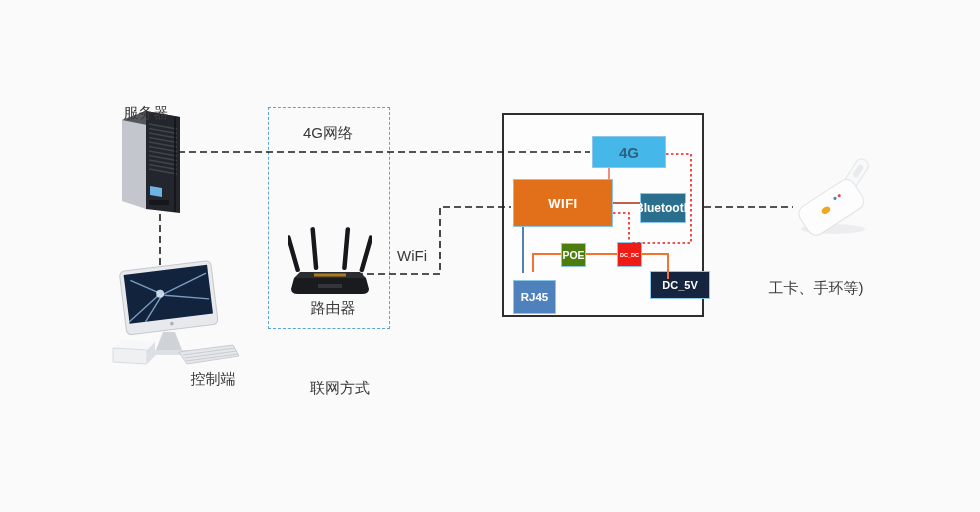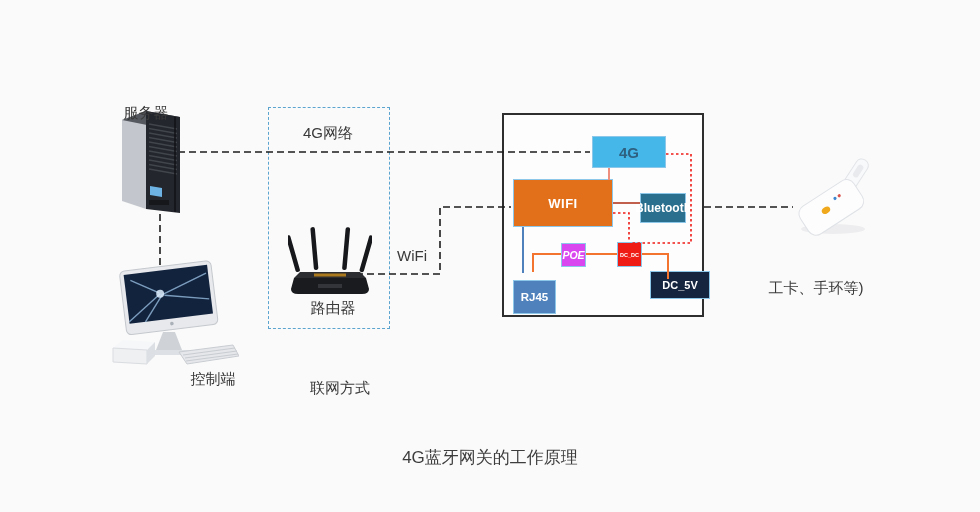--- a/index.html
+++ b/index.html
@@ -120,21 +120,21 @@
   <div id="gateway" style="border-color: rgb(46, 46, 46);">
     <div class="blk" id="blk-4g" style="background-color: rgb(69, 183, 232); color: rgb(46, 96, 128);">
       <span>4G</span>
     </div>
     <div class="blk" id="blk-wifi" style="background-color: rgb(226, 112, 26); color: rgb(255, 255, 255);">
       <span>WIFI</span>
     </div>
     <div class="blk" id="blk-bt" style="background-color: rgb(42, 111, 142); color: rgb(255, 255, 255);">
       <span>Bluetooth</span>
     </div>
-    <div class="blk" id="blk-poe" style="background-color: #d946ef; color: rgb(255, 255, 255); font-style: italic;">
+    <div class="blk" id="blk-poe" style="background-color: #4d7c0f; color: rgb(255, 255, 255);">
       <span>POE</span>
     </div>
     <div class="blk" id="blk-dcdc" style="background-color: rgb(238, 28, 21); color: rgb(255, 255, 255);">
       <span>DC_DC</span>
     </div>
     <div class="blk" id="blk-rj45" style="background-color: rgb(79, 130, 188); color: rgb(255, 255, 255);">
       <span>RJ45</span>
     </div>
     <div class="blk" id="blk-dc5v" style="background-color: rgb(21, 36, 63); color: rgb(255, 255, 255);">
       <span>DC_5V</span>
@@ -149,14 +149,13 @@
     </g>
     <g transform="rotate(-33 46 52)">
       <rect x="14" y="36" width="64" height="33" rx="9" fill="#fdfdfe" stroke="#dfe2e6"></rect>
       <ellipse cx="40" cy="52" rx="4.5" ry="3.2" fill="#f0a81c"></ellipse>
       <circle cx="54" cy="47" r="1.6" fill="#3f87cf"></circle>
       <circle cx="59" cy="47" r="1.6" fill="#d9534a"></circle>
     </g>
   </svg>
   <div class="lbl z3" style="left:816px;top:279px;">工卡、手环等)</div>
 
-  <div id="title">4G蓝牙网关的工作原理</div>
 </div>
 
 </body></html>

